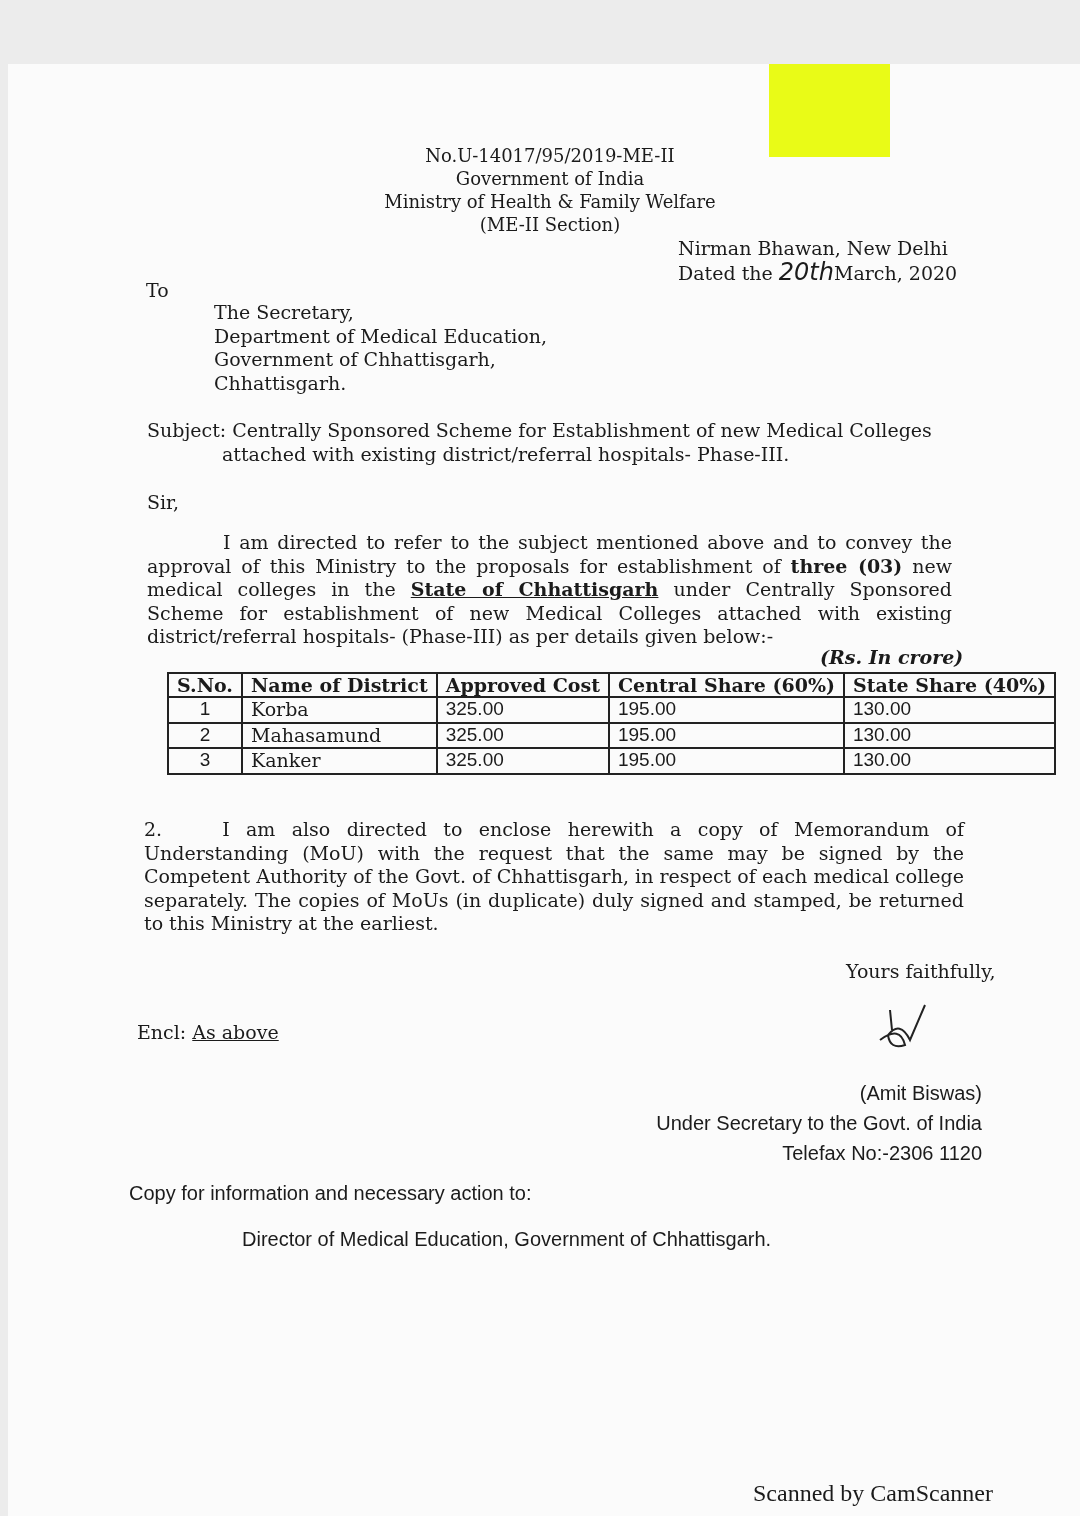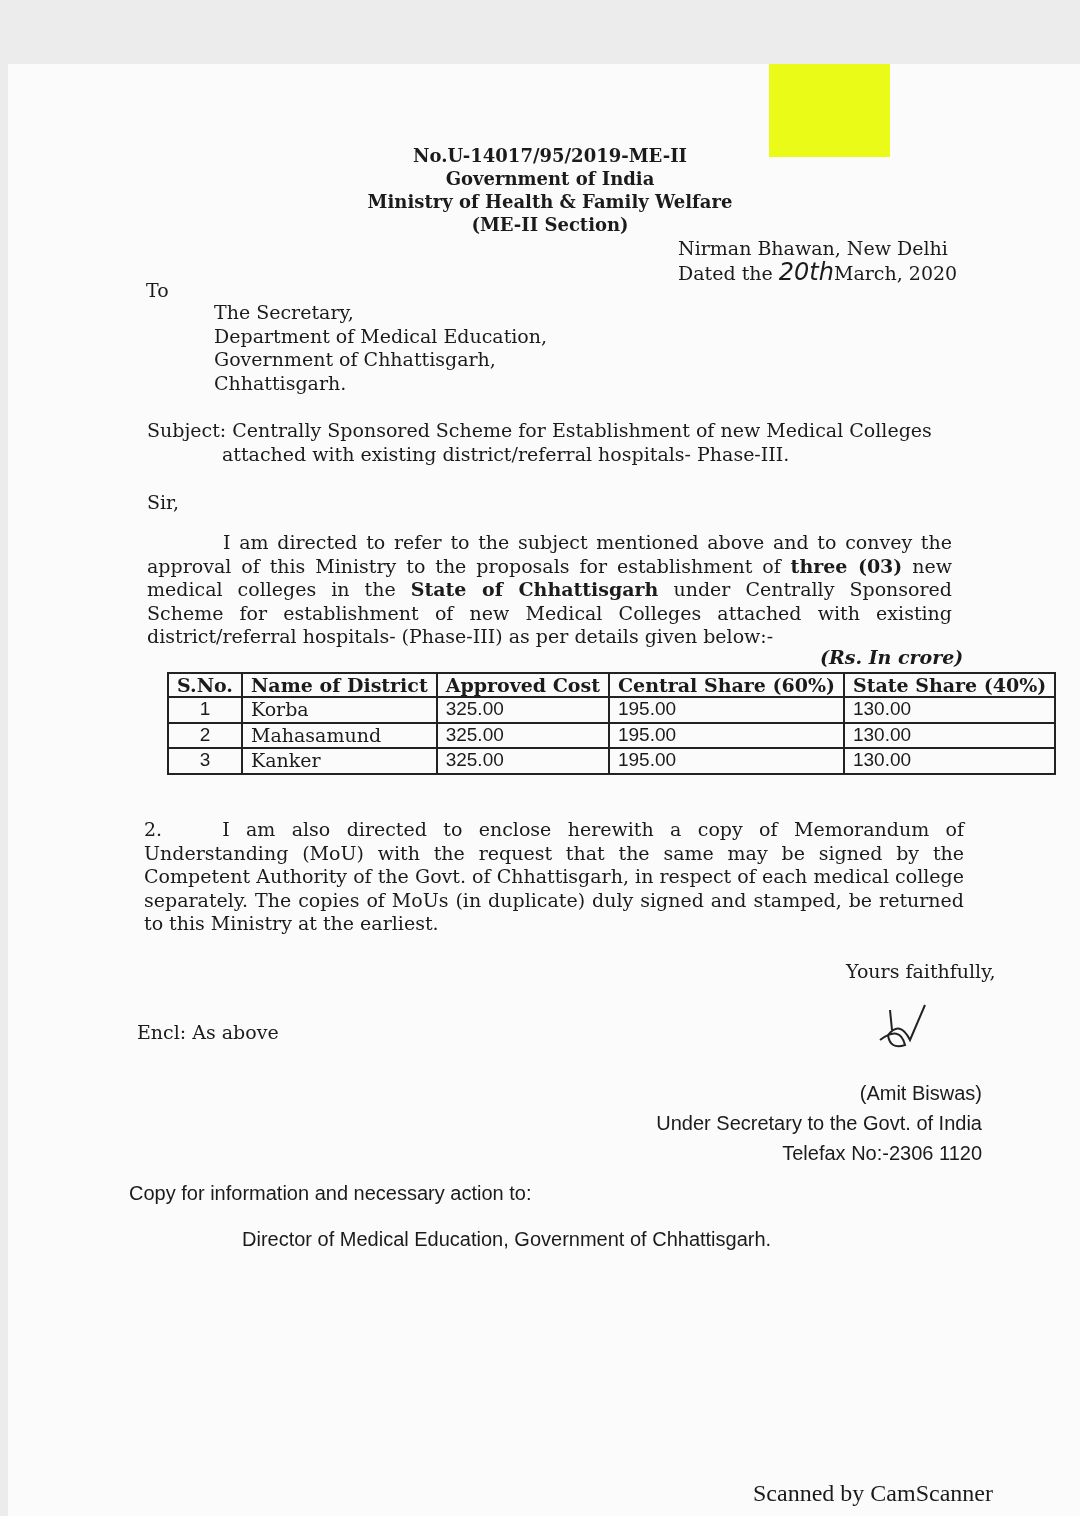--- a/index.html
+++ b/index.html
@@ -8,30 +8,30 @@
   .page { position:absolute; left:8px; top:64px; width:1072px; height:1452px; background:#fbfbfb; }
   .sticky { position:absolute; left:769px; top:64px; width:121px; height:93px; background:#e9fb17; }
   .abs { position:absolute; white-space:nowrap; }
   .head { font-size:18px; text-align:center; line-height:23px; }
   .p { font-size:19px; line-height:23.5px; }
   .j { text-align:justify; text-align-last:left; }
   table { border-collapse:collapse; font-size:19px; }
   td, th { border:2px solid #222; padding:0 8px; text-align:left; vertical-align:top; line-height:22px; }
   th { font-weight:bold; }
   .sans { font-family:"Liberation Sans", sans-serif; }
-  .u { }
+  .u { text-decoration:underline; }
   b { font-weight:bold; }
 </style>
 </head>
 <body>
 
 <div class="page"></div>
 <div class="sticky"></div>
 
-<div class="abs head" style="left:360px;top:144px;width:380px;font-weight:bold;">
+<div class="abs head" style="left:360px;top:144px;width:380px;">
   <div>No.U-14017/95/2019-ME-II</div>
   <div>Government of India</div>
   <div>Ministry of Health &amp; Family Welfare</div>
   <div>(ME-II Section)</div>
 </div>
 
 <div class="abs p" style="left:678px;top:237px;text-align:right;width:266px;">
   <div>Nirman Bhawan, New Delhi</div>
   <div>
     <span>Dated the</span>

